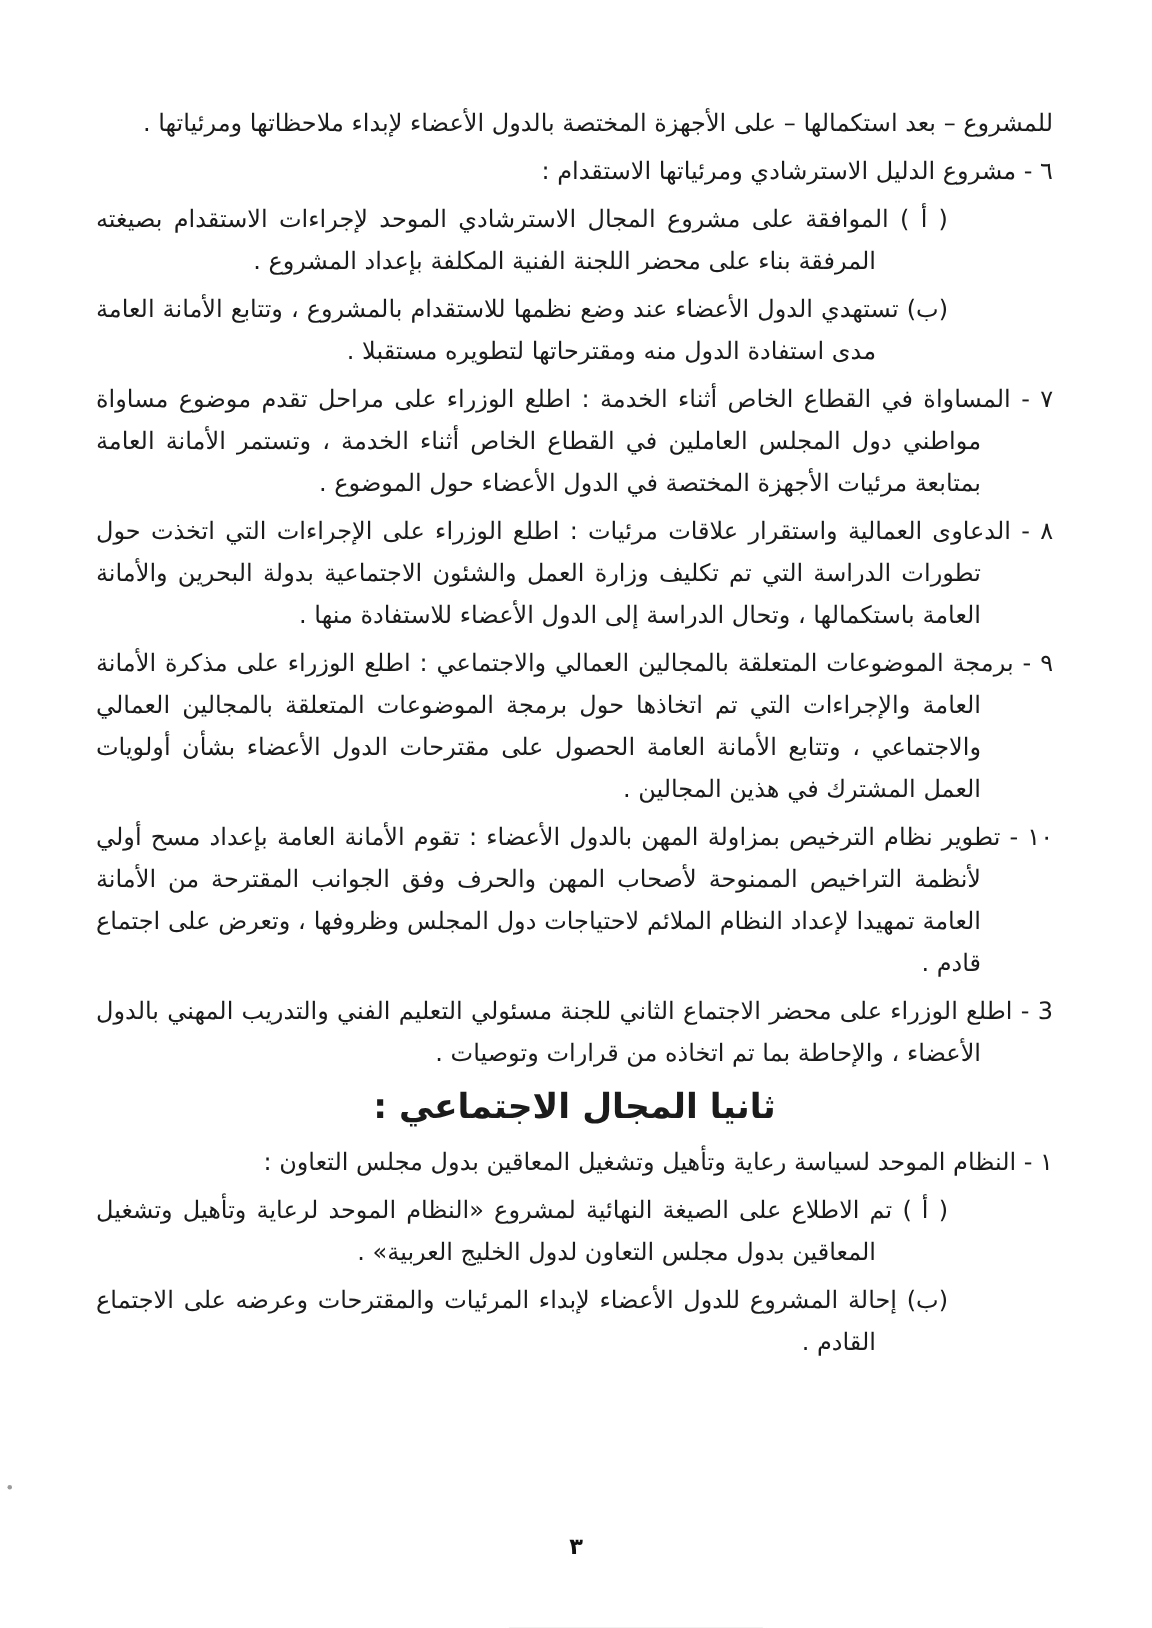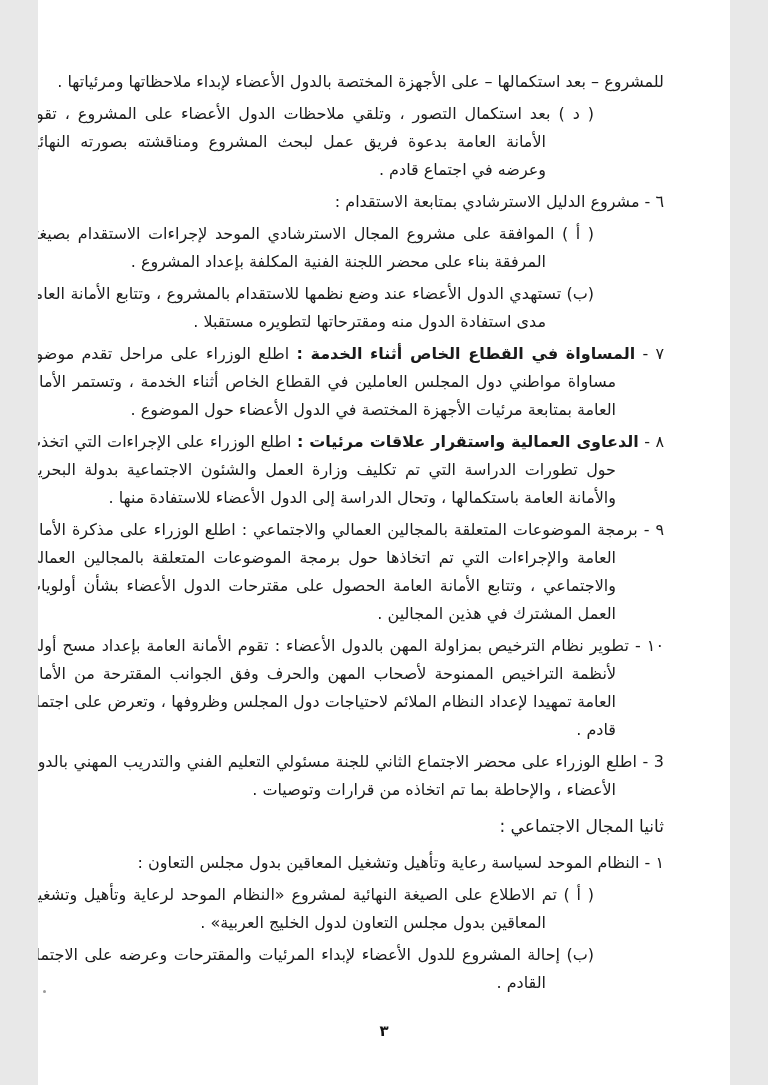--- a/index.html
+++ b/index.html
@@ -1,44 +1,43 @@
 <!DOCTYPE html>
 <html lang="ar" dir="rtl"><head>
 <meta charset="utf-8">
 <style>
   html,body{margin:0;padding:0;background:#e8e8e8;}
   .page{
     position:relative;
-    width:672px;height:1085px;
+    width:768px;height:1085px;
     margin:0 auto;
     background:#ffffff;
     overflow:hidden;
     direction:rtl;
     font-family:"DejaVu Sans",sans-serif;
     color:#1b1b1b;
-    padding-left:20px;
   }
   .doc{
     position:absolute;
     top:68px;right:66px;
     width:638px;
     font-size:16px;
     line-height:28px;
     text-align:justify;
     text-justify:inter-word;
   }
   .block{margin:0 0 4px 0;}
   
   .item1{padding-right:48px;text-indent:-48px;}
   
   .item2{padding-right:118px;text-indent:-48px;}
   
   .continuation{padding-right:95px;text-indent:-95px;}
-  .heading{font-weight:normal;font-size:17px;margin:8px 0 9px 0;text-align:right;}
-  .item-title{font-weight:bold;}
+  .heading{font-weight:bold;font-size:23px;margin:8px 0 9px 0;text-align:center;}
+  .item-title{font-weight:normal;}
   .item-marker{white-space:nowrap;}
   .page-number{
     position:absolute;
     top:1022px;left:0;
     width:100%;
     text-align:center;
     font-size:15px;
     font-weight:bold;
     color:#111;
   }
@@ -49,22 +48,21 @@
     background:#9a9a9a;
     border-radius:50%;
   }
 </style>
 </head>
 <body>
 
 <div class="page">
   <div class="doc">
       <div class="block continuation"><span>للمشروع – بعد استكمالها – على الأجهزة المختصة بالدول الأعضاء لإبداء ملاحظاتها ومرئياتها .</span></div>
-      <div class="block item2"><span class="item-marker">( د )</span> <span>بعد استكمال التصور ، وتلقي ملاحظات الدول الأعضاء على المشروع ، تقوم الأمانة العامة بدعوة فريق عمل لبحث المشروع ومناقشته بصورته النهائية وعرضه في اجتماع قادم .</span></div>
-      <div class="block item1"><span class="item-marker">٦ -</span> <span>مشروع الدليل الاسترشادي بمتابعة الاستقدام :</span></div>
+      <div class="block item1"><span class="item-marker">٦ -</span> <span>مشروع الدليل الاسترشادي ومرئياتها الاستقدام :</span></div>
       <div class="block item2"><span class="item-marker">( أ )</span> <span>الموافقة على مشروع المجال الاسترشادي الموحد لإجراءات الاستقدام بصيغته المرفقة بناء على محضر اللجنة الفنية المكلفة بإعداد المشروع .</span></div>
       <div class="block item2"><span class="item-marker">(ب)</span> <span>تستهدي الدول الأعضاء عند وضع نظمها للاستقدام بالمشروع ، وتتابع الأمانة العامة مدى استفادة الدول منه ومقترحاتها لتطويره مستقبلا .</span></div>
       <div class="block item1"><span class="item-marker">٧ -</span> <span class="item-title">المساواة في القطاع الخاص أثناء الخدمة :</span> <span>اطلع الوزراء على مراحل تقدم موضوع مساواة مواطني دول المجلس العاملين في القطاع الخاص أثناء الخدمة ، وتستمر الأمانة العامة بمتابعة مرئيات الأجهزة المختصة في الدول الأعضاء حول الموضوع .</span></div>
       <div class="block item1"><span class="item-marker">٨ -</span> <span class="item-title">الدعاوى العمالية واستقرار علاقات مرئيات :</span> <span>اطلع الوزراء على الإجراءات التي اتخذت حول تطورات الدراسة التي تم تكليف وزارة العمل والشئون الاجتماعية بدولة البحرين والأمانة العامة باستكمالها ، وتحال الدراسة إلى الدول الأعضاء للاستفادة منها .</span></div>
       <div class="block item1"><span class="item-marker">٩ -</span> <span>برمجة الموضوعات المتعلقة بالمجالين العمالي والاجتماعي : اطلع الوزراء على مذكرة الأمانة العامة والإجراءات التي تم اتخاذها حول برمجة الموضوعات المتعلقة بالمجالين العمالي والاجتماعي ، وتتابع الأمانة العامة الحصول على مقترحات الدول الأعضاء بشأن أولويات العمل المشترك في هذين المجالين .</span></div>
       <div class="block item1"><span class="item-marker">١٠ -</span> <span>تطوير نظام الترخيص بمزاولة المهن بالدول الأعضاء : تقوم الأمانة العامة بإعداد مسح أولي لأنظمة التراخيص الممنوحة لأصحاب المهن والحرف وفق الجوانب المقترحة من الأمانة العامة تمهيدا لإعداد النظام الملائم لاحتياجات دول المجلس وظروفها ، وتعرض على اجتماع قادم .</span></div>
       <div class="block item1"><span class="item-marker">3 -</span> <span>اطلع الوزراء على محضر الاجتماع الثاني للجنة مسئولي التعليم الفني والتدريب المهني بالدول الأعضاء ، والإحاطة بما تم اتخاذه من قرارات وتوصيات .</span></div>
       <div class="block heading"><span>ثانيا المجال الاجتماعي :</span></div>
       <div class="block item1"><span class="item-marker">١ -</span> <span>النظام الموحد لسياسة رعاية وتأهيل وتشغيل المعاقين بدول مجلس التعاون :</span></div>
       <div class="block item2"><span class="item-marker">( أ )</span> <span>تم الاطلاع على الصيغة النهائية لمشروع «النظام الموحد لرعاية وتأهيل وتشغيل المعاقين بدول مجلس التعاون لدول الخليج العربية» .</span></div>

